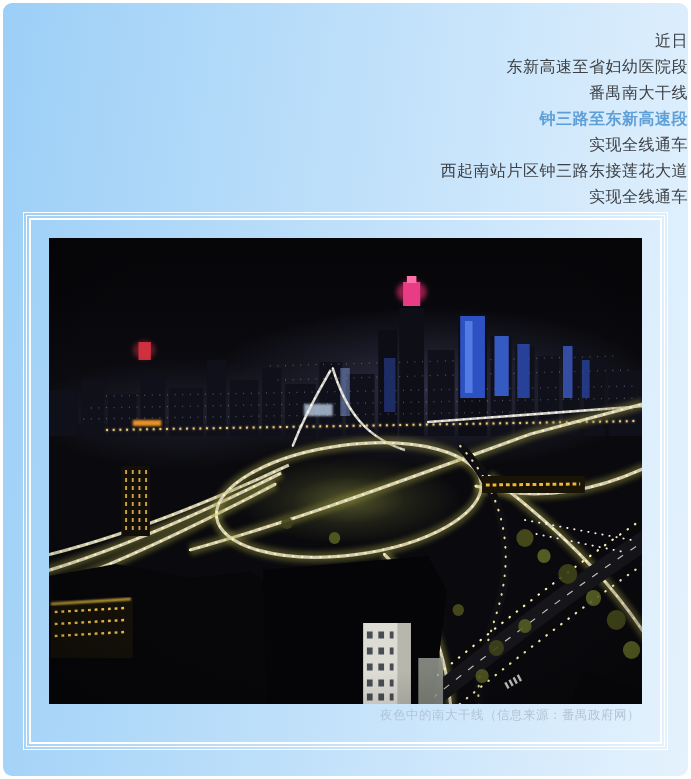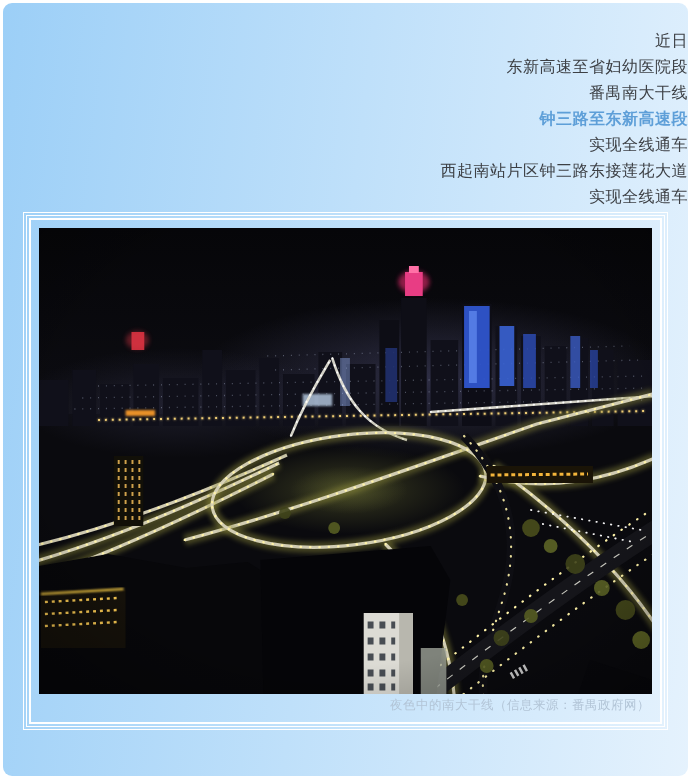--- a/index.html
+++ b/index.html
@@ -22,21 +22,21 @@
     margin:0;
     font-size:16px; line-height:26px;
     color:#3d4045;
     letter-spacing:0.5px;
   }
   .text-block p.em { color:#5e9fd8; font-weight:bold; }
 
   figure { margin:0; }
   .frame-outer { margin:2px 20px 0; border:1px solid #ffffff; padding:2px; }
   .frame-mid   { border:1px solid #ffffff; padding:2px; }
-  .frame-inner { border:2px solid #ffffff; padding:8px; }
+  .frame-inner { border:2px solid #ffffff; padding:18px; }
   .photo { position:relative; }
   .photo svg { display:block; width:100%; height:466px; }
   figcaption {
     height:19px; line-height:20px;
     font-size:12.5px; text-align:right;
     color:#b2c4d6;
     padding:1px 2px 0 0;
     letter-spacing:0.5px;
   }
   .glow     { fill:none; stroke:#8f8c3a; stroke-width:11; opacity:.45; filter:url(#b4); }

